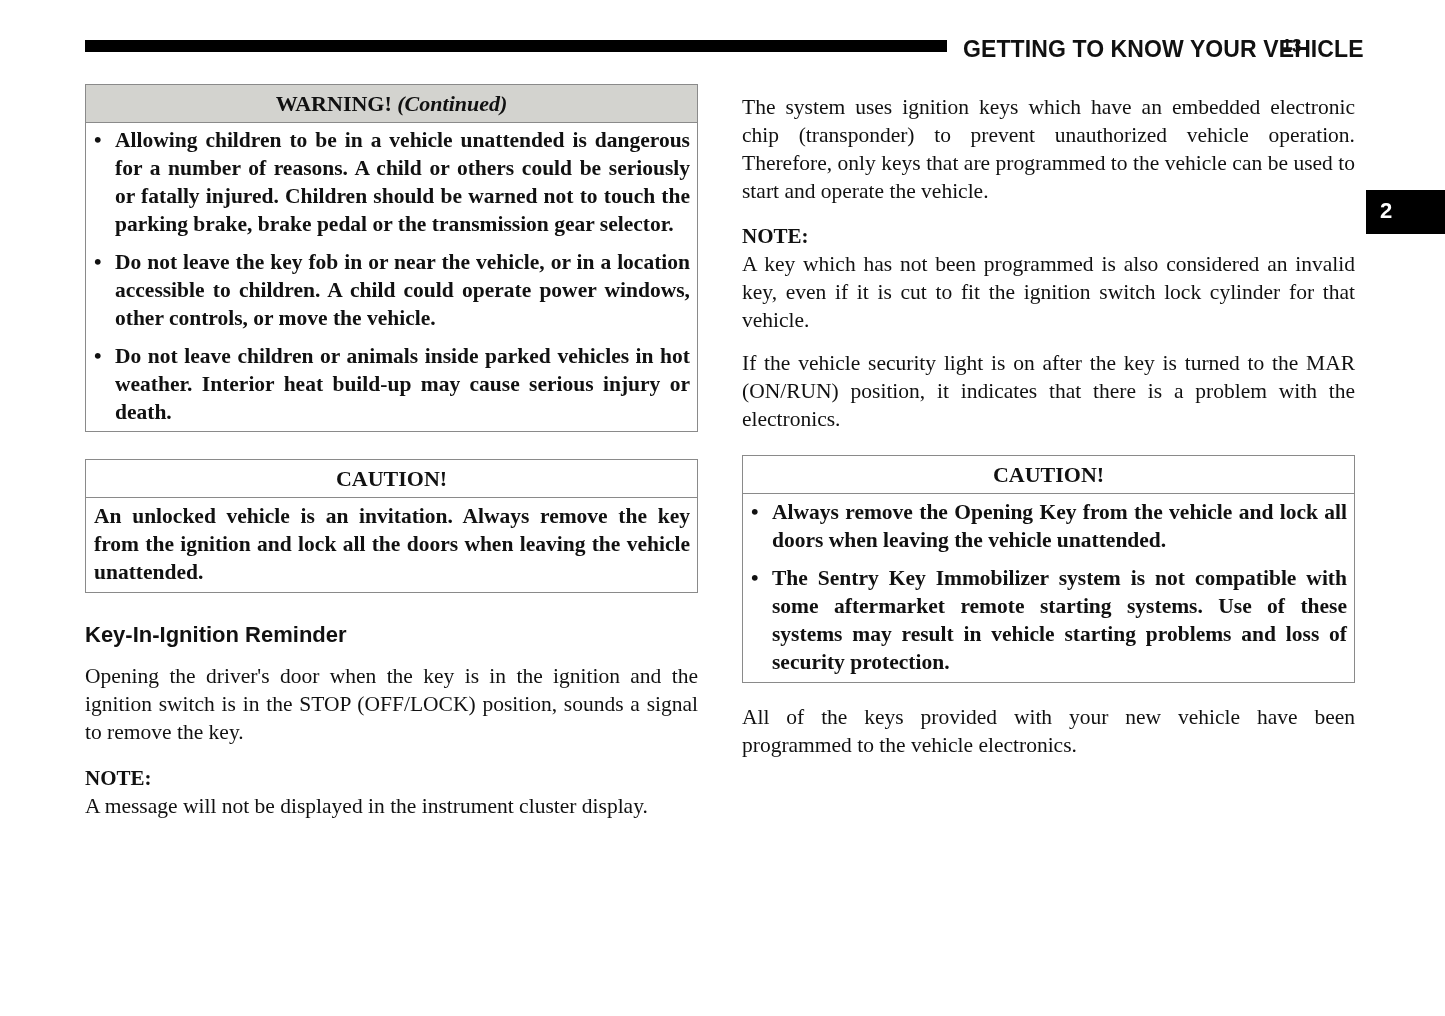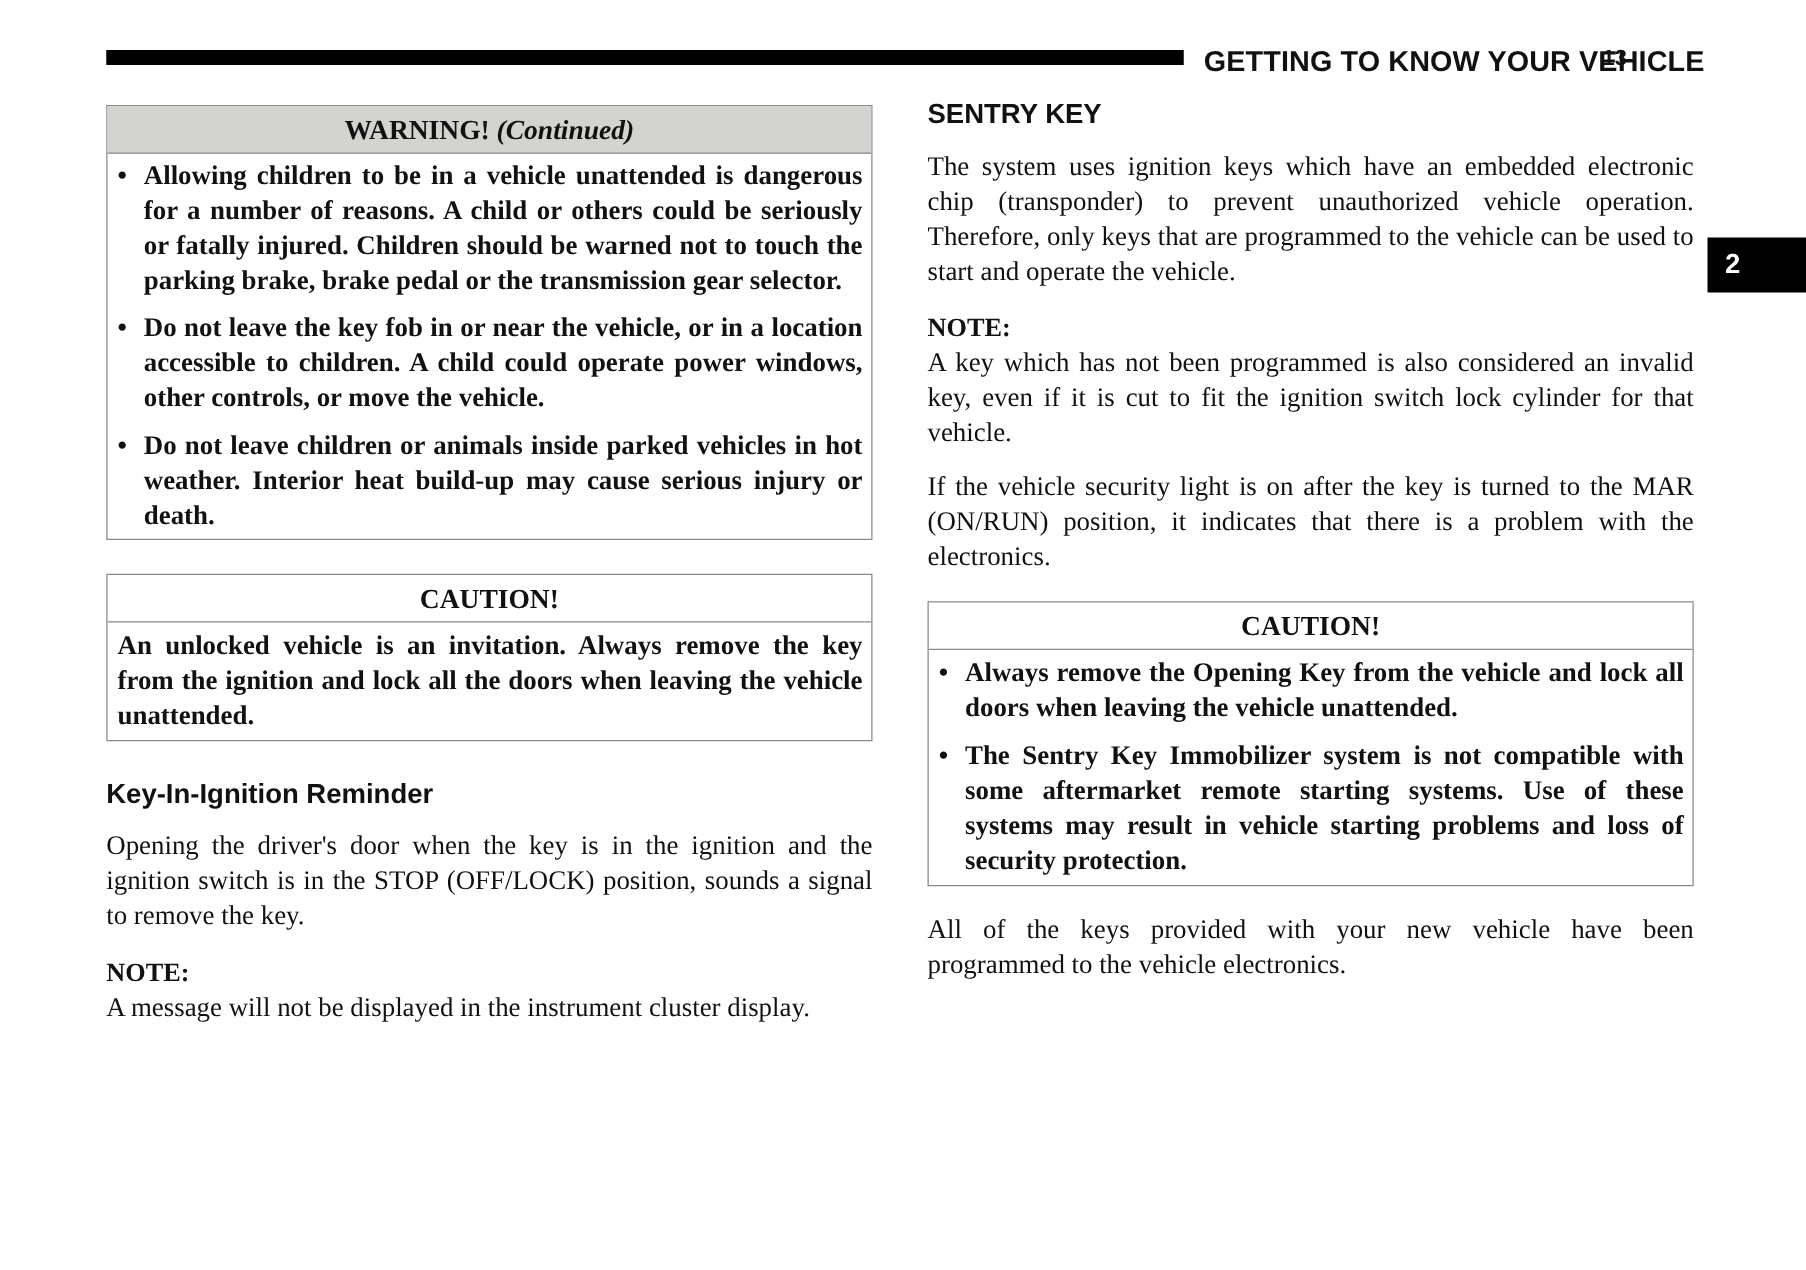--- a/index.html
+++ b/index.html
@@ -58,21 +58,20 @@
     <div class="box-body">An unlocked vehicle is an invitation. Always remove the key from the ignition and lock all the doors when leaving the vehicle unattended.</div>
   </div>
 
   <h2 class="h2" style="margin-top:29px;">Key-In-Ignition Reminder</h2>
   <p class="p" style="margin-top:14px;">Opening the driver's door when the key is in the ignition and the ignition switch is in the STOP (OFF/LOCK) position, sounds a signal to remove the key.</p>
   <div class="note-label" style="margin-top:18px;">NOTE:</div>
   <p class="p">A message will not be displayed in the instrument cluster display.</p>
 </div>
 
 <div class="col col-right">
-  <h2 class="h2">SENTRY KEY</h2>
   <p class="p" style="margin-top:15px;">The system uses ignition keys which have an embedded electronic chip (transponder) to prevent unauthorized vehicle operation. Therefore, only keys that are programmed to the vehicle can be used to start and operate the vehicle.</p>
   <div class="note-label" style="margin-top:17px;">NOTE:</div>
   <p class="p">A key which has not been programmed is also considered an invalid key, even if it is cut to fit the ignition switch lock cylinder for that vehicle.</p>
   <p class="p" style="margin-top:15px;">If the vehicle security light is on after the key is turned to the MAR (ON/RUN) position, it indicates that there is a problem with the electronics.</p>
 
   <div class="box" style="margin-top:22px;">
     <div class="box-head">CAUTION!</div>
     <div class="box-body">
       <div class="bullet">
           <span class="dot">•</span>

